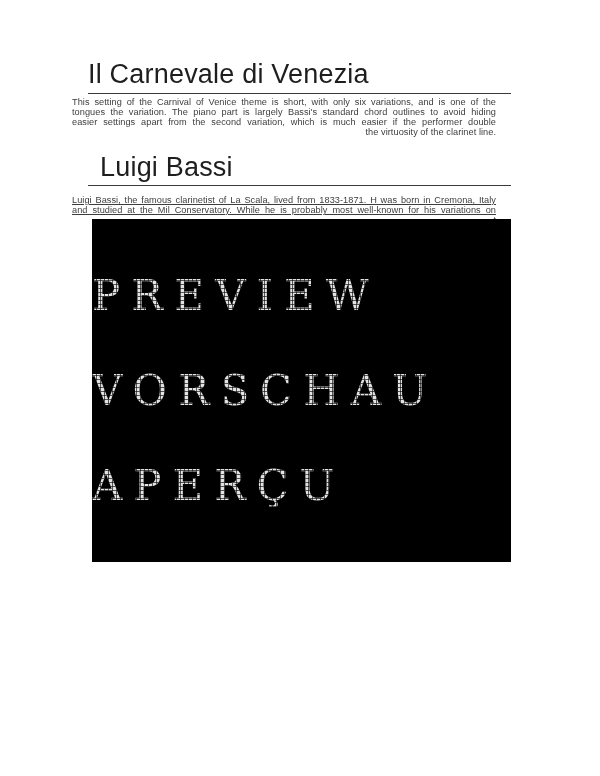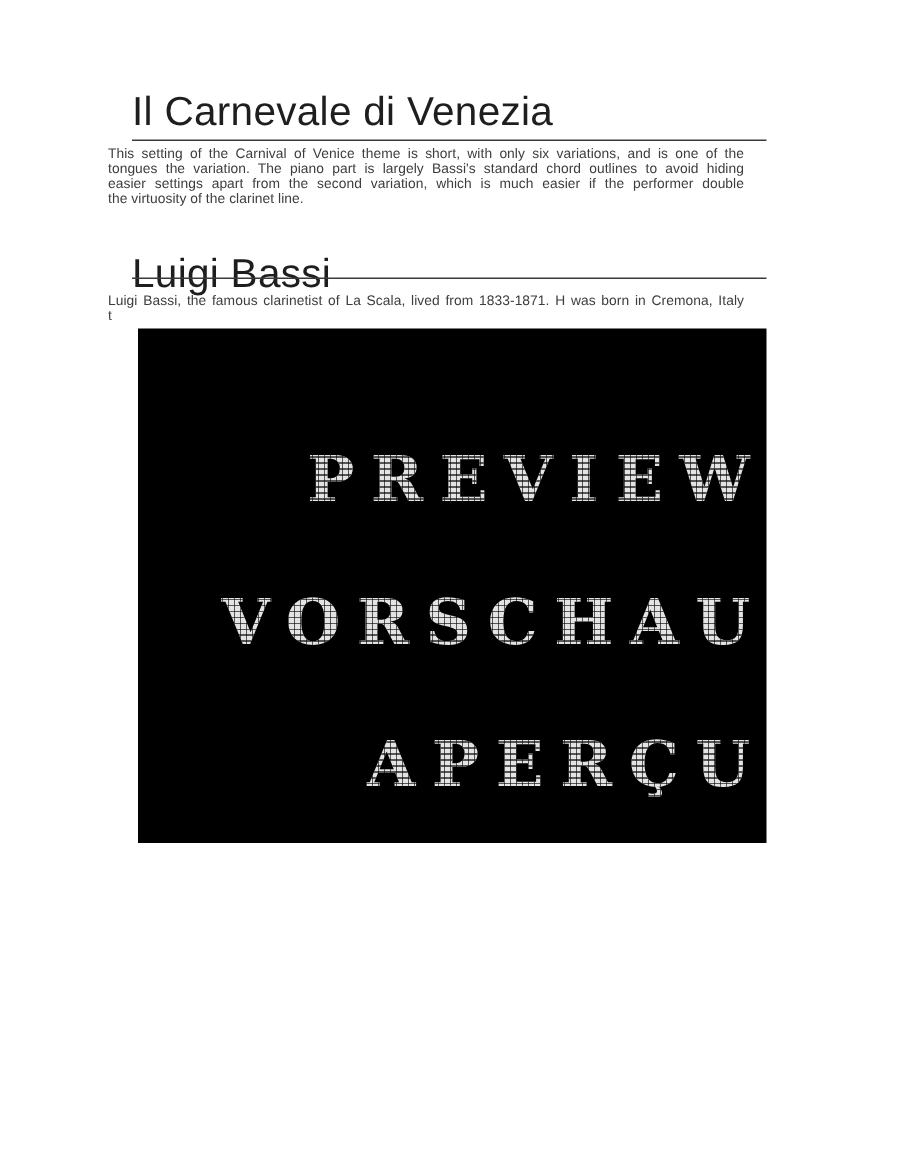--- a/index.html
+++ b/index.html
@@ -20,75 +20,74 @@
     left: 88px;
     width: 424px;
     margin: 0;
     font-size: 27px;
     line-height: 31px;
     font-weight: 400;
     color: #1e1e1e;
     letter-spacing: 0.2px;
   }
   .heading-1 { top: 59px; }
-  .heading-2 { top: 167px; }
+  .heading-2 { top: 152px; margin-left: 12px; }
   .rule {
     position: absolute;
     left: 88px;
     width: 423px;
     height: 0;
     border-top: 1.7px solid #3a3a3a;
   }
   .rule-1 { top: 93px; }
   .rule-2 { top: 185px; }
   .para {
     position: absolute;
     left: 72px;
     width: 424px;
     font-size: 9.2px;
     line-height: 10.15px;
     color: #3d3d3d;
     letter-spacing: 0.05px;
   }
   .para-1 { top: 97px; }
-  .para-2 { top: 195px; }
+  .para-2 { top: 195px; text-decoration: underline; }
   .jline {
     text-align: justify;
     text-align-last: justify;
   }
   .lline {
-    text-align: left;
+    text-align: right;
   }
   .preview-box {
     position: absolute;
     left: 92px;
     top: 219px;
     width: 419px;
     height: 343px;
     background: #000000;
   }
   .stencil-word {
     position: absolute;
     left: 0;
     right: 0;
-    text-align: right;
+    text-align: left;
     font-family: "DejaVu Serif", serif;
-    font-weight: bold;
+    font-weight: normal;
     font-size: 42px;
     line-height: 1;
     letter-spacing: 0.26em;
     color: #e3e3e3;
     
     background-image:
       repeating-linear-gradient(0deg, rgba(10,10,10,0.65) 0 1px, rgba(0,0,0,0) 1px 4px),
       repeating-linear-gradient(90deg, rgba(10,10,10,0.65) 0 1px, rgba(0,0,0,0) 1px 4px),
       linear-gradient(#e3e3e3, #e3e3e3);
     -webkit-background-clip: text;
     background-clip: text;
-    margin-top: 24px;
   }
   @supports (-webkit-background-clip: text) or (background-clip: text) {
     .stencil-word { color: transparent; }
   }
   .word-1 { top: 56px; }
   .word-2 { top: 151px; }
   .word-3 { top: 246px; }
 </style>
 </head>
 <body>
@@ -105,20 +104,21 @@
     <div class="jline">easier settings apart from the second variation, which is much easier if the performer double</div>
     <div class="lline">the virtuosity of the clarinet line.</div>
   </div>
 
   <h2 class="heading heading-2">Luigi Bassi</h2>
 
   <div class="rule rule-2"></div>
 
   <div class="para para-2">
     <div class="jline">Luigi Bassi, the famous clarinetist of La Scala, lived from 1833-1871. H was born in Cremona, Italy</div>
+    <div class="jline">and studied at the Mil Conservatory. While he is probably most well-known for his variations on</div>
     <div class="lline">t</div>
   </div>
 
   <div class="preview-box">
     <div class="stencil-word word-1">PREVIEW</div>
     <div class="stencil-word word-3">APERÇU</div>
     <div class="stencil-word word-2">VORSCHAU</div>
   </div>
 
 </div>

